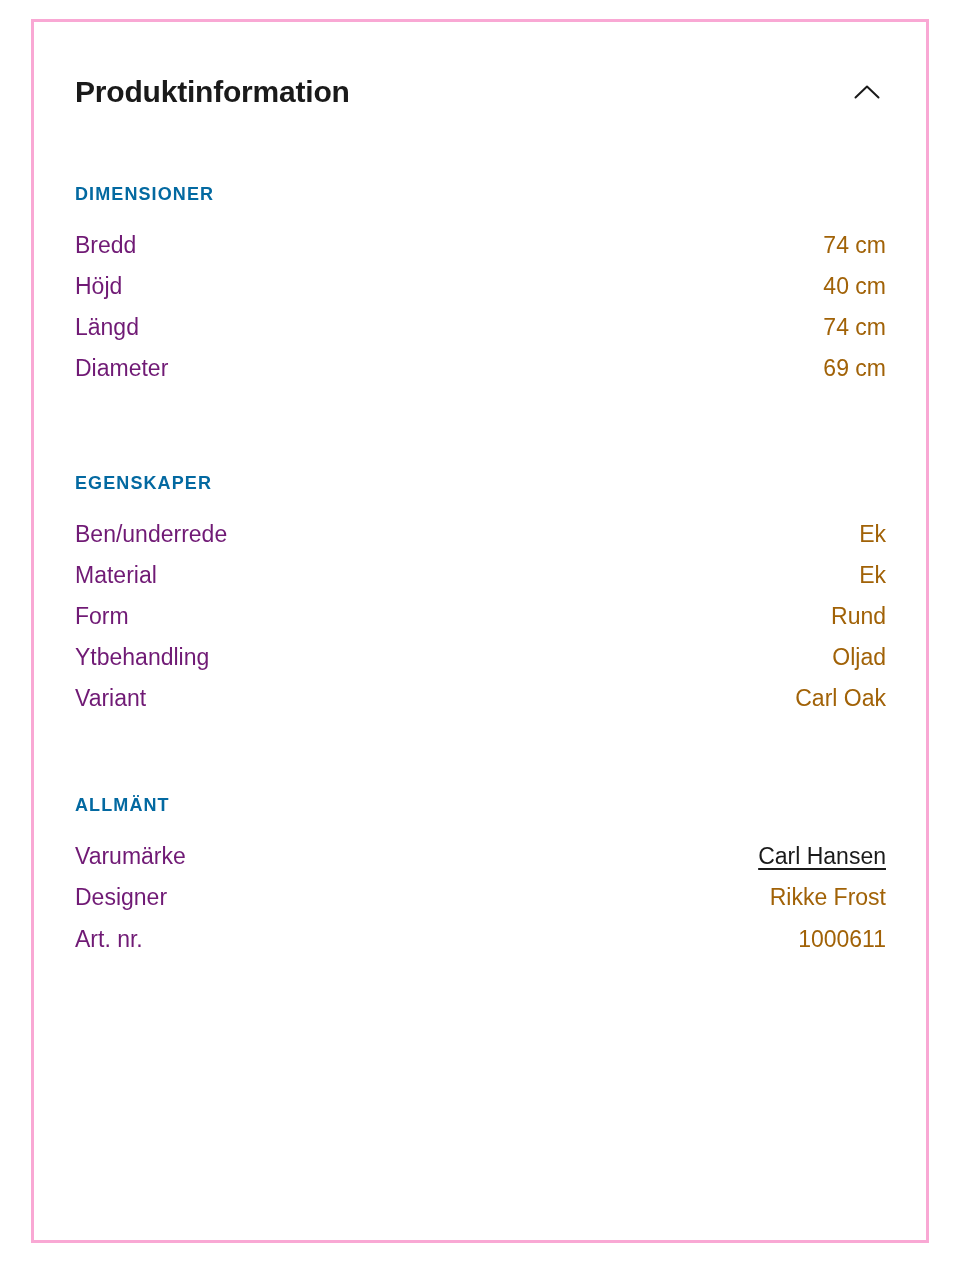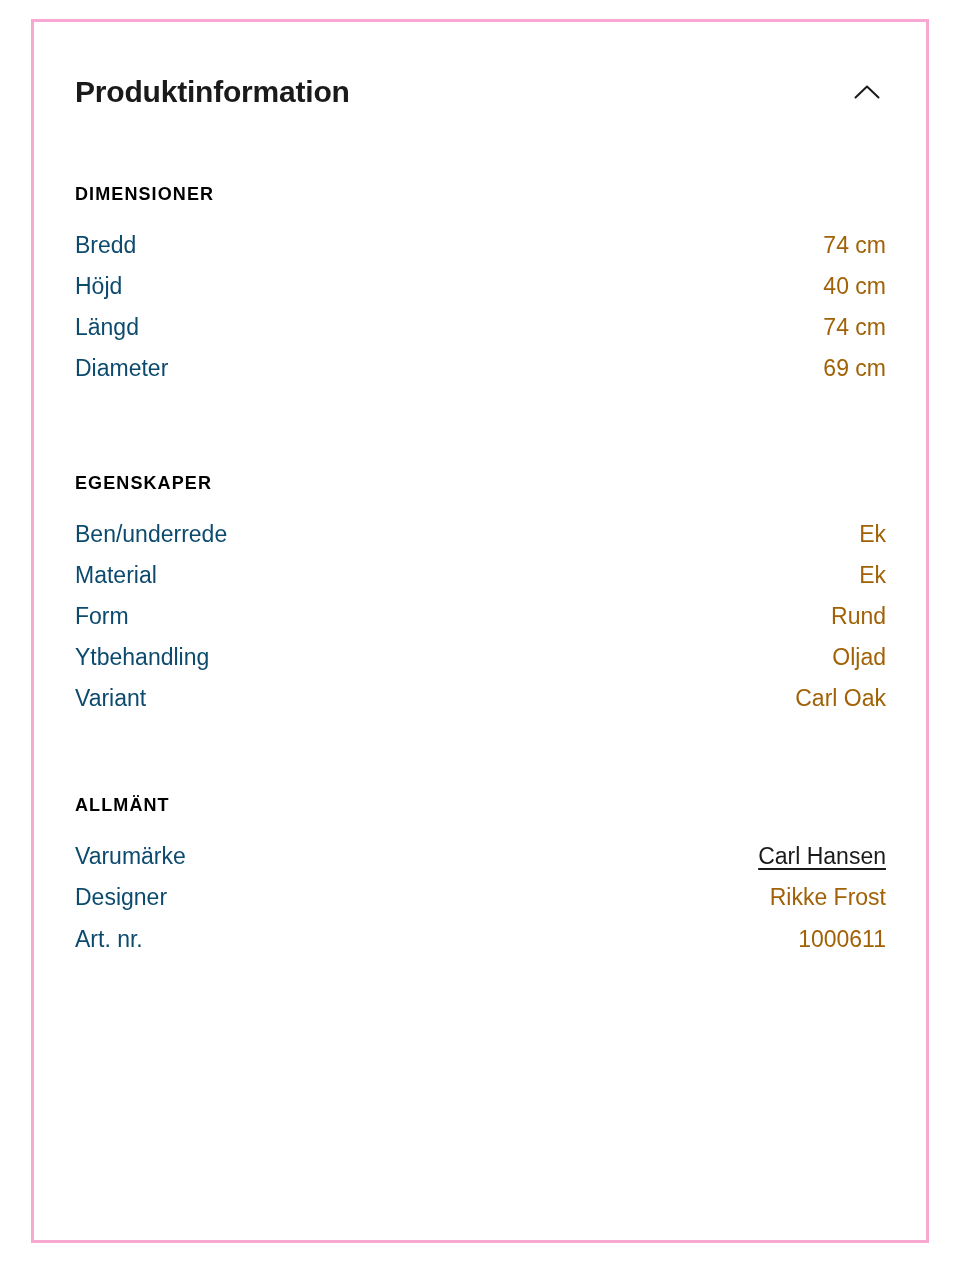--- a/index.html
+++ b/index.html
@@ -49,41 +49,41 @@
     margin-right: 2px;
   }
   .chevron svg { display: block; }
 
   .section {
     margin-top: 0;
   }
   .section-title {
     font-size: 18px;
     font-weight: 700;
-    color: #000000;
+    color: #0369a1;
     letter-spacing: 1.1px;
     text-transform: uppercase;
   }
   .sec-dimensioner { margin-top: 74px; }
   .sec-egenskaper { margin-top: 84px; }
   .sec-allmant    { margin-top: 76px; }
 
   .rows {
     margin-top: 20px;
   }
   .row {
     display: flex;
     align-items: baseline;
     justify-content: space-between;
     padding: 5px 0;
     line-height: 1.35;
   }
   .row-label {
     font-size: 23px;
-    color: #0c4a6e;
+    color: #701a75;
     font-weight: 400;
   }
   .row-value {
     font-size: 23px;
     color: #a16207;
     font-weight: 400;
     text-align: right;
   }
   .row-value.link {
     text-decoration: underline;

